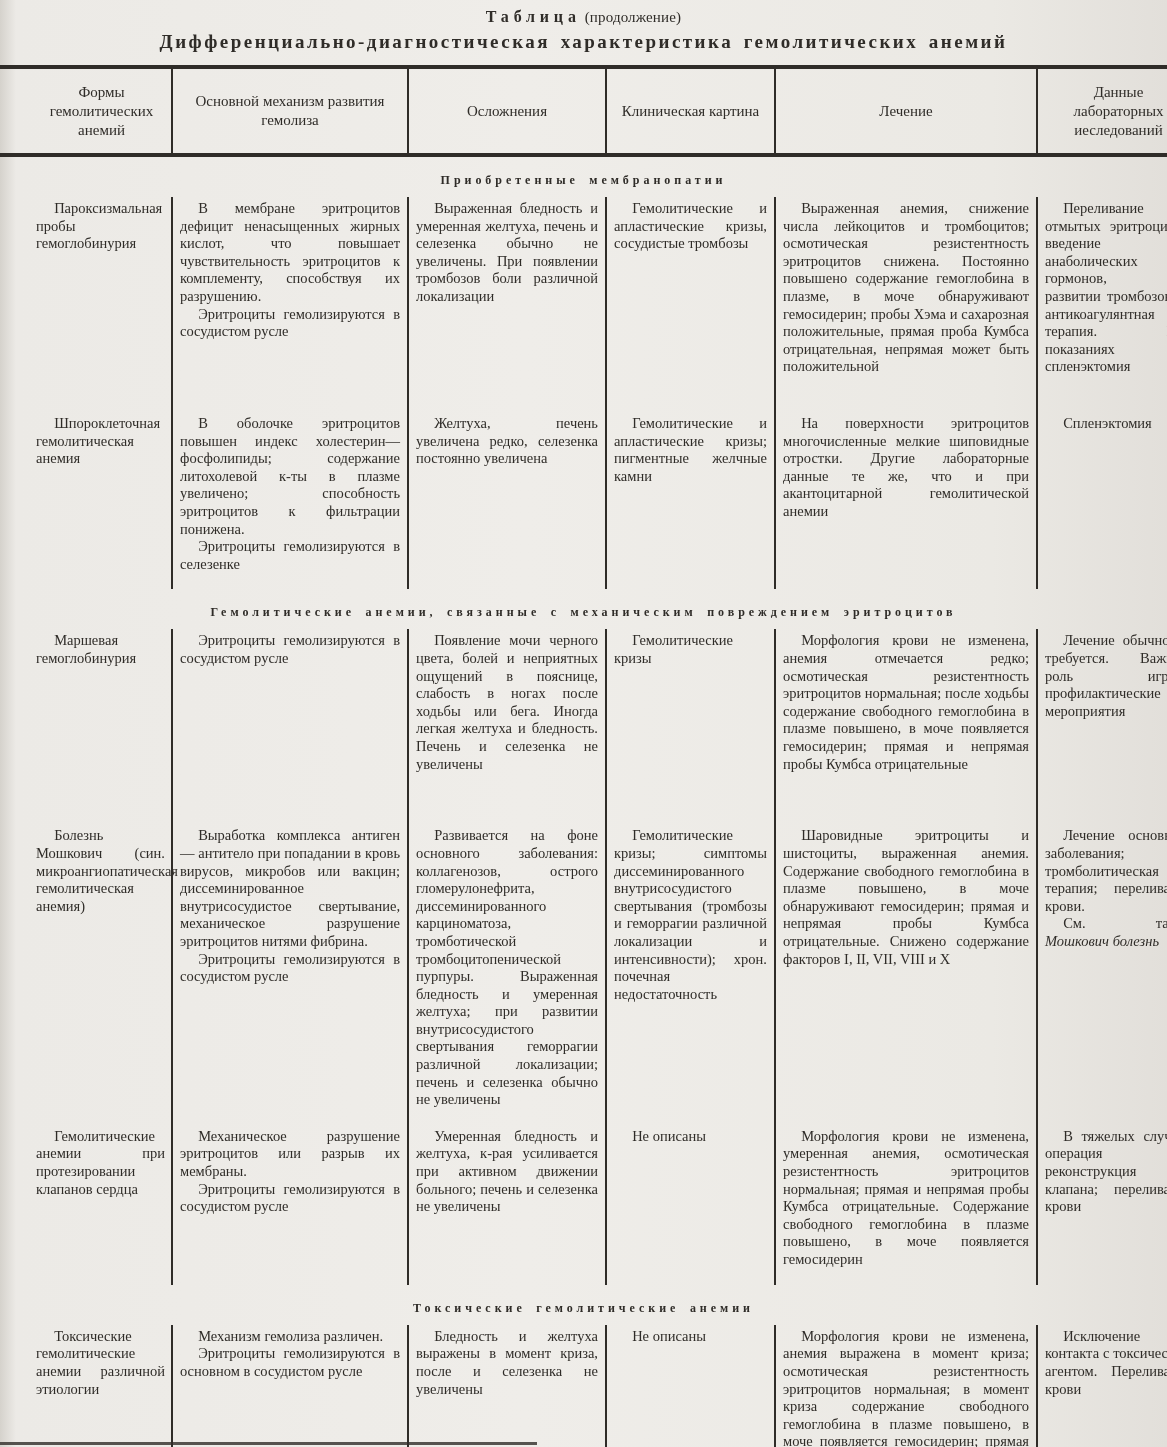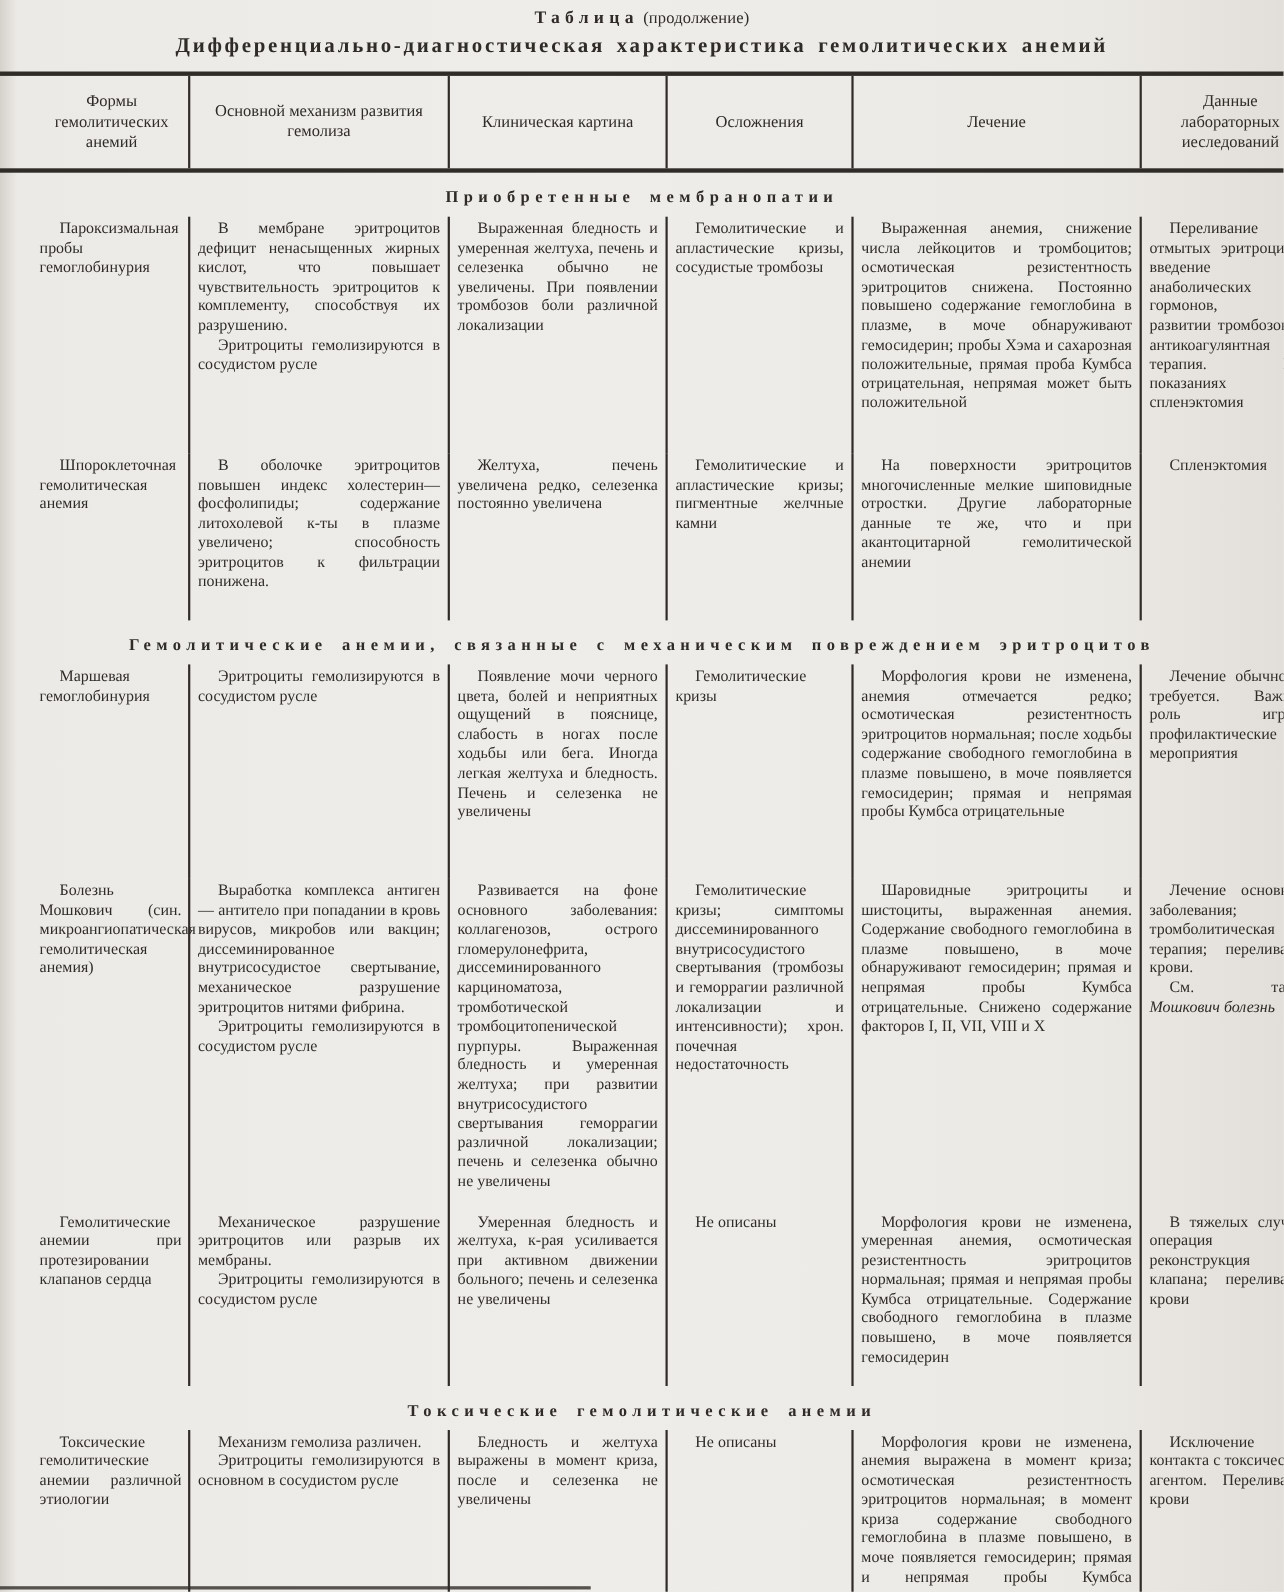--- a/index.html
+++ b/index.html
@@ -34,21 +34,21 @@
     grid-template-columns:139px 236px 198px 169px 262px 163px;
     padding-left:32px;
   }
   .hcell{
     display:flex;align-items:center;justify-content:center;
     text-align:center;font-size:15px;line-height:19px;
     min-height:84px;padding:4px 10px;box-sizing:border-box;
   }
   .hcell:not(.c0){border-left:2px solid var(--ink);}
   .sec-title{
-    font-weight:bold;text-align:center;font-size:15px;line-height:20px;
+    font-weight:bold;text-align:center;font-size:12px;line-height:20px;
     letter-spacing:.33em;word-spacing:.3em;margin:13px 0 7px 0;
   }
   .row{display:contents;}
   .cell{
     box-sizing:border-box;
     padding:3px 7px 16px 7px;
     font-size:14.5px;line-height:17.6px;
     text-align:justify;
     hyphens:auto;-webkit-hyphens:auto;
   }
@@ -70,22 +70,22 @@
       <span class="t1">Таблица</span>
       <span class="t2">(продолжение)</span>
     </div>
     <div class="doc-subtitle">Дифференциально-диагностическая характеристика гемолитических анемий</div>
   </div>
 
   <div class="rule"></div>
   <div class="grid6" id="thead">
       <div class="hcell c0">Формы гемолитических анемий</div>
       <div class="hcell c1">Основной механизм развития гемолиза</div>
+      <div class="hcell c3">Осложнения</div>
       <div class="hcell c2">Клиническая картина</div>
-      <div class="hcell c3">Осложнения</div>
       <div class="hcell c5">Лечение</div>
       <div class="hcell c4">Данные лабораторных иеследований</div>
     </div>
   <div class="rule r2"></div>
 
   <div id="tbody">
       <div class="sec-title">Приобретенные мембранопатии</div>
       <div class="grid6 sec-grid">
         <div class="row"><div class="cell c0" style="min-height: 215px;">
             <p>Пароксизмальная пробы гемоглобинурия</p>
@@ -98,20 +98,21 @@
             <p>Гемолитические и апластические кризы, сосудистые тромбозы</p>
           </div><div class="cell c4">
             <p>Выраженная анемия, снижение числа лейкоцитов и тромбоцитов; осмотическая резистентность эритроцитов снижена. Постоянно повышено содержание гемоглобина в плазме, в моче обнаруживают гемосидерин; пробы Хэма и сахарозная положительные, прямая проба Кумбса отрицательная, непрямая может быть положительной</p>
           </div><div class="cell c5">
             <p>Переливание отмытых эритроцитов; введение анаболических гормонов, при развитии тромбозов — антикоагулянтная терапия. При показаниях — спленэктомия</p>
           </div></div>
         <div class="row"><div class="cell c0" style="min-height: 152px;">
             <p>Шпороклеточная гемолитическая анемия</p>
           </div><div class="cell c1">
             <p>В оболочке эритроцитов повышен индекс холестерин—фосфолипиды; содержание литохолевой к-ты в плазме увеличено; способность эритроцитов к фильтрации понижена.</p>
+            <p>Эритроциты гемолизируются в селезенке</p>
           </div><div class="cell c2">
             <p>Желтуха, печень увеличена редко, селезенка постоянно увеличена</p>
           </div><div class="cell c3">
             <p>Гемолитические и апластические кризы; пигментные желчные камни</p>
           </div><div class="cell c4">
             <p>На поверхности эритроцитов многочисленные мелкие шиповидные отростки. Другие лабораторные данные те же, что и при акантоцитарной гемолитической анемии</p>
           </div><div class="cell c5">
             <p>Спленэктомия</p>
           </div></div>
       </div>

